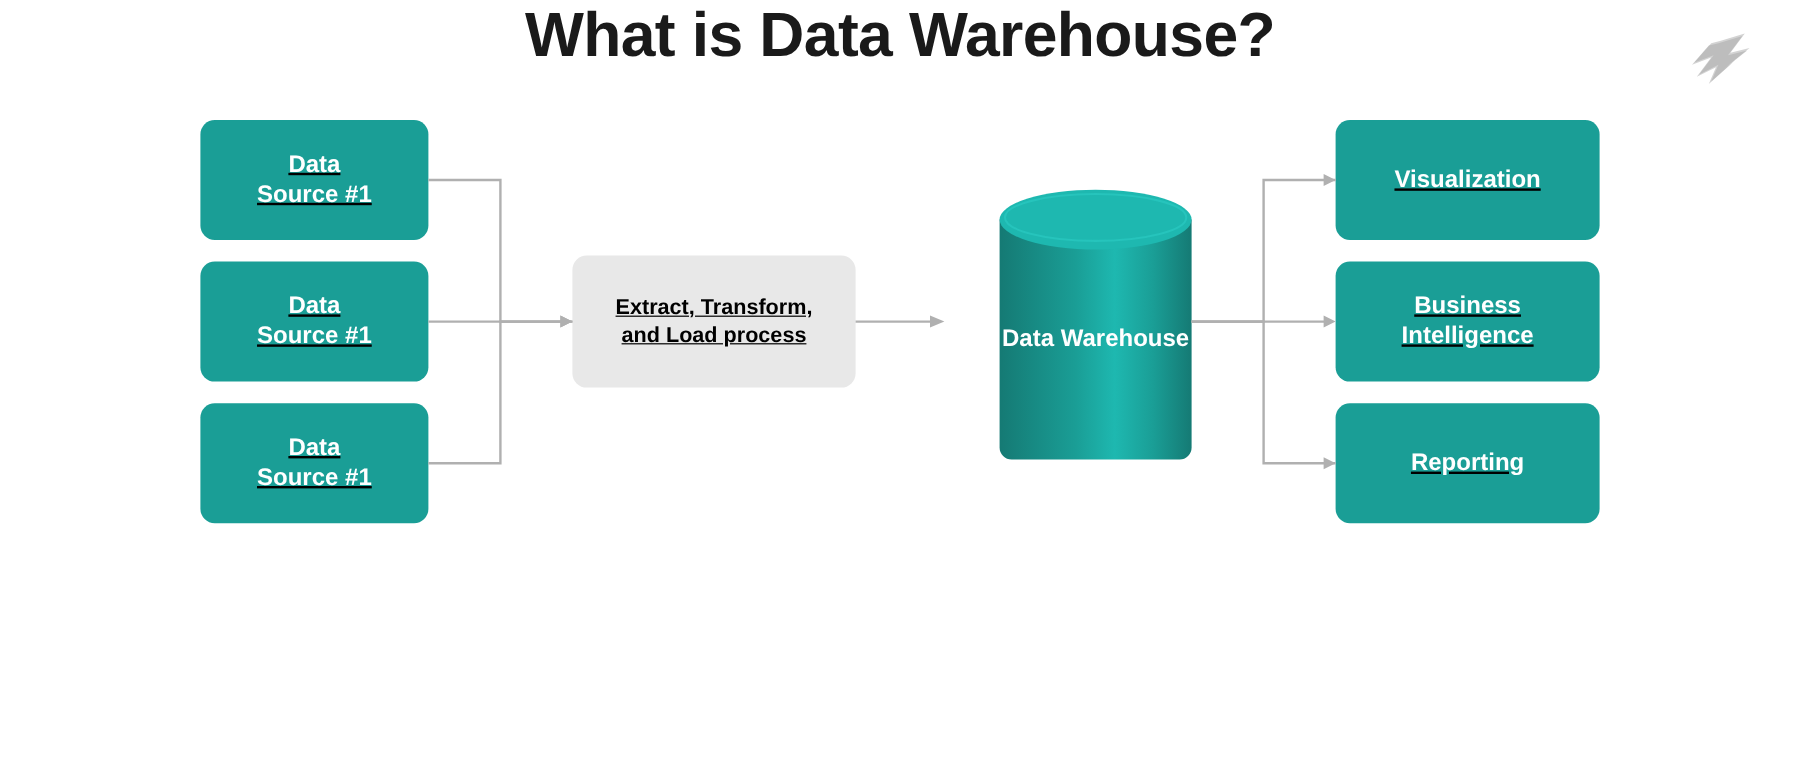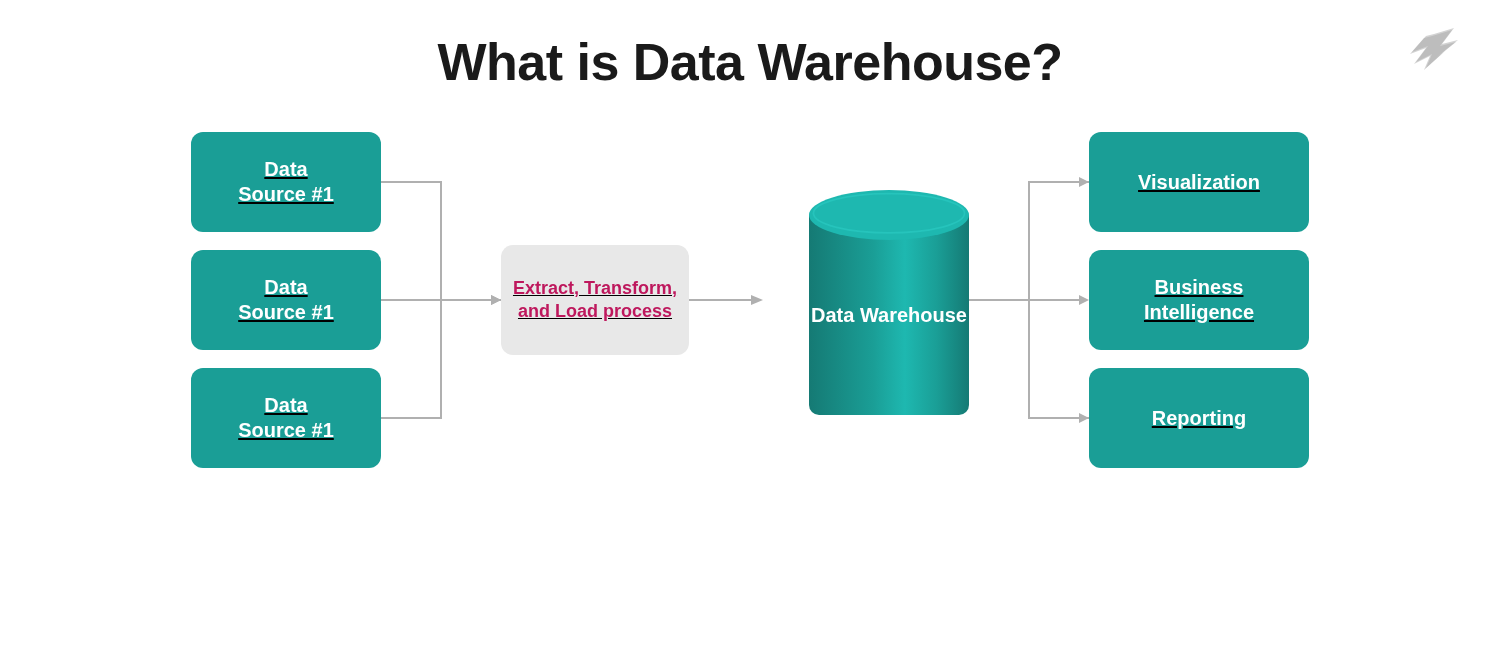--- a/index.html
+++ b/index.html
@@ -11,21 +11,20 @@
       height: 650px;
       overflow: hidden;
       position: relative;
     }
 
     .page-title {
       text-align: center;
       font-size: 52px;
       font-weight: 900;
       color: #1a1a1a;
-      padding-top: 32px;
       padding-bottom: 40px;
       letter-spacing: -0.5px;
     }
 
     .logo {
       position: absolute;
       top: 28px;
       right: 40px;
       width: 56px;
       height: 50px;
@@ -69,29 +68,29 @@
       position: relative;
       width: 120px;
       height: 336px;
       flex-shrink: 0;
     }
 
     
     .etl-box {
       background: #e8e8e8;
       border-radius: 12px;
-      width: 188px;
+      width: 236px;
       height: 110px;
       display: flex;
       align-items: center;
       justify-content: center;
       text-align: center;
       font-size: 18px;
       font-weight: 900;
-      color: #be185d;
+      color: #000000;
       line-height: 1.3;
       flex-shrink: 0;
     }
 
     
     .arrow-connector {
       width: 80px;
       flex-shrink: 0;
       display: flex;
       align-items: center;

